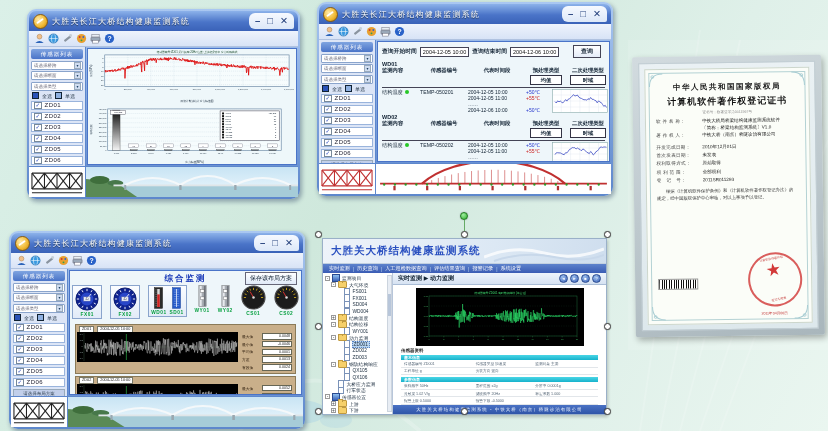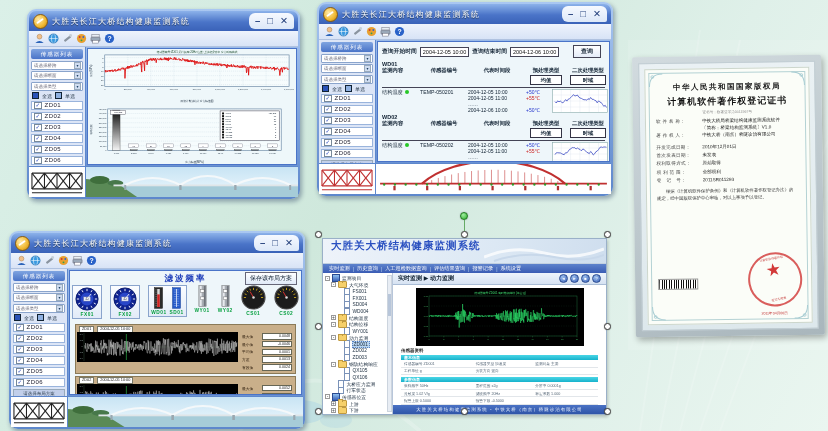--- a/index.html
+++ b/index.html
@@ -70,21 +70,21 @@
   .wp-top .mini{background:#fff;border:0.5px solid #776;padding:0 2px;font-size:3.8px;color:#222;line-height:5px}
   .wp-body{display:flex;gap:2px}
   .wp-side{width:54px;flex:none;display:flex;flex-direction:column;gap:1.2px;padding:1px 2px;box-sizing:border-box}
   .wp-row{display:flex;align-items:center;justify-content:space-between}
   .wp-lab{font-size:3.8px;color:#321}
   .wp-val{background:#fff;border:0.5px solid #665;font-size:3.6px;width:26px;text-align:right;padding:0 1px;color:#222;line-height:4.6px}
 
   
   .webwin{position:absolute;background:#fff;border:1px solid #9ab0c8;box-shadow:1px 2px 3px rgba(0,0,0,.2);
     display:flex;flex-direction:column;box-sizing:border-box}
-  .wd-head{height:24px;flex:none;background:linear-gradient(100deg,#eef3fa,#dce8f4 60%,#cfdeee);position:relative;display:flex;border-bottom:1px solid #c2d0e0;overflow:hidden}
+  .wd-head{height:24px;flex:none;background:linear-gradient(100deg,#eef3fa,#dce8f4 60%,#cfdeee);position:relative;display:flex;align-items:center;border-bottom:1px solid #c2d0e0;overflow:hidden}
   .wd-title{font-size:10.5px;font-weight:bold;color:#2a50c0;padding-left:8px;letter-spacing:1px}
   .wd-nav{height:9px;flex:none;background:linear-gradient(#5d82cc,#3a5cb4);display:flex;align-items:center;padding:0 6px}
   .wd-nav .it{font-size:5.2px;color:#fff;white-space:nowrap}
   .wd-nav .sep{font-size:5px;color:#bcd4ee;margin:0 3px}
   .wd-content{flex:1;display:flex;min-height:0}
   .wd-tree{width:70px;flex:none;border-right:1px solid #b8c6da;padding:2px 4px 2px 2px;overflow:hidden;position:relative;box-sizing:border-box}
   .tn{display:flex;align-items:center;gap:1.5px;height:6.6px;font-size:4.8px;color:#234;white-space:nowrap}
   .tn .tl{padding:0 1px}
   .tn.sel .tl{background:#b8d4f0;border:0.5px dotted #5580c0}
   .tg{width:5px;height:5px;border:0.5px solid #999;background:#fff;font-size:4.8px;line-height:3.8px;text-align:center;color:#444;flex:none;box-sizing:border-box}
@@ -826,21 +826,21 @@
             <span class="slabel">ZD05</span>
           </div>
           <div class="srow">
             <span class="cb">✓</span>
             <span class="slabel">ZD06</span>
           </div>
           <div class="sb-h2">请选择布局方案</div>
         </div>
       <div class="wmain">
         <div class="crow">
-          <span class="c-title">滤波频率</span>
+          <span class="c-title">综合监测</span>
           <span class="c-save">保存该布局方案</span>
         </div>
         <div class="instrow" id="wc-inst">
             <div class="instbox">
               <div class="instcol">
                 <svg viewBox="0 0 26 26" width="24" height="24">
                   <circle cx="13" cy="13" r="12" fill="#0e2290" stroke="#081868" stroke-width="1"></circle>
                   <line x1="21.5" y1="13.0" x2="24.0" y2="13.0" stroke="#fff" stroke-width="1"></line>
                   <line x1="20.4" y1="17.3" x2="22.5" y2="18.5" stroke="#fff" stroke-width="1"></line>
                   <line x1="17.3" y1="20.4" x2="18.5" y2="22.5" stroke="#fff" stroke-width="1"></line>

